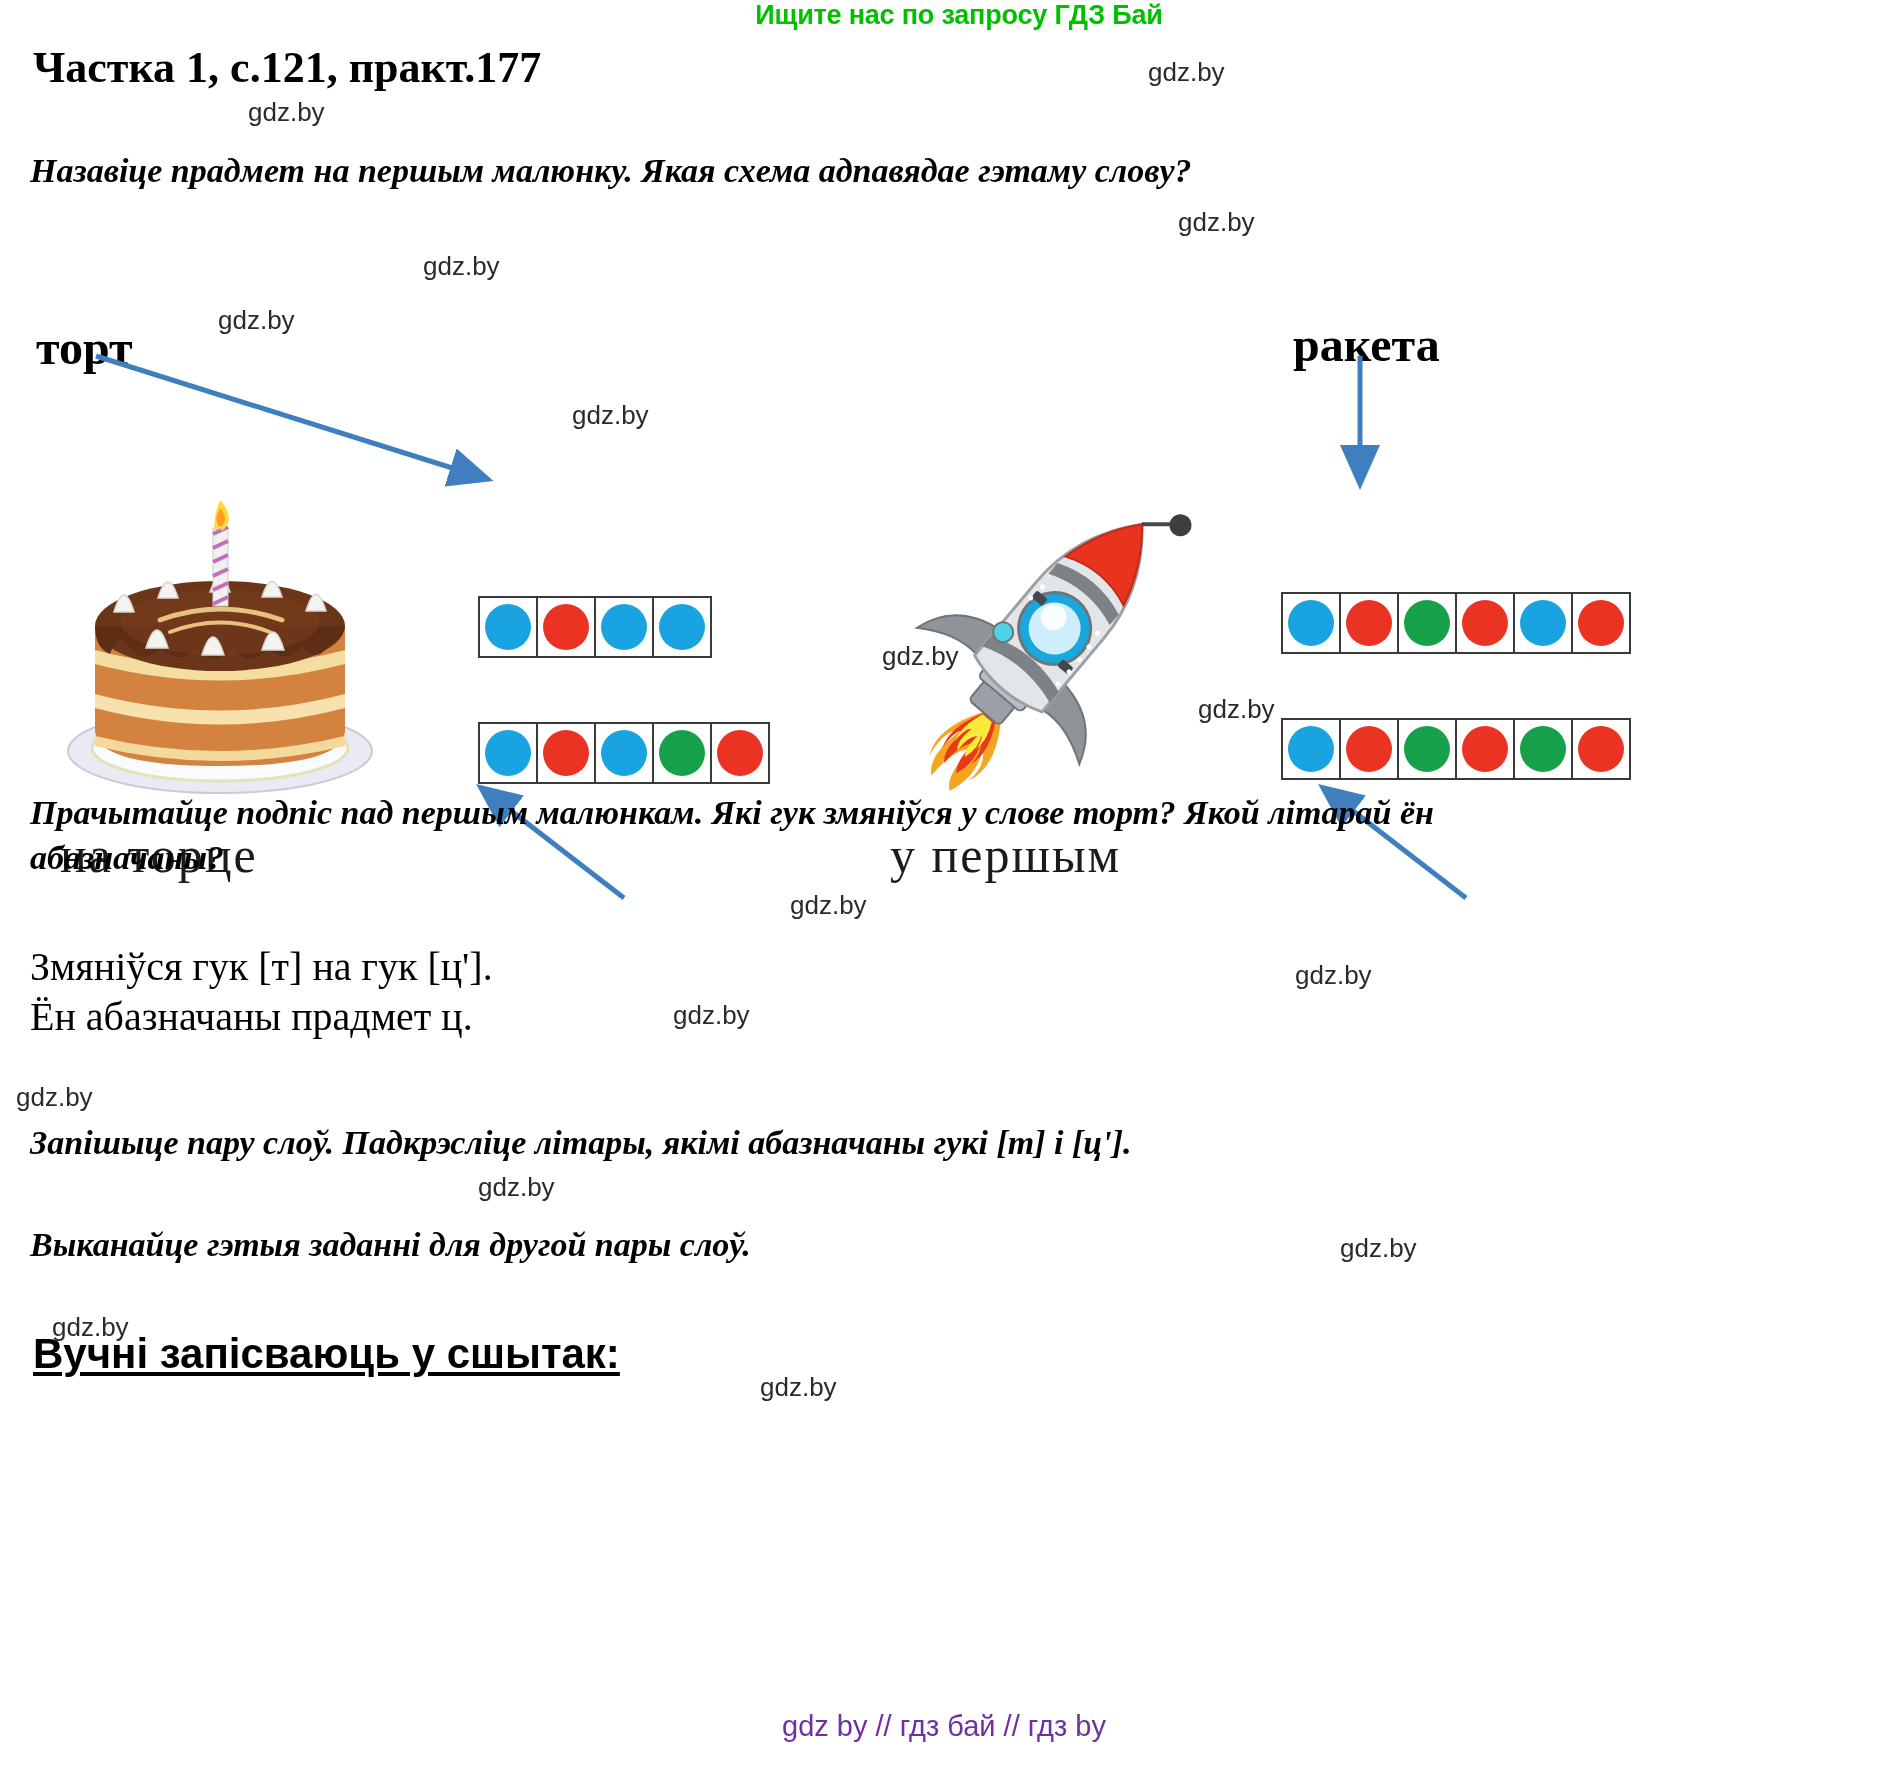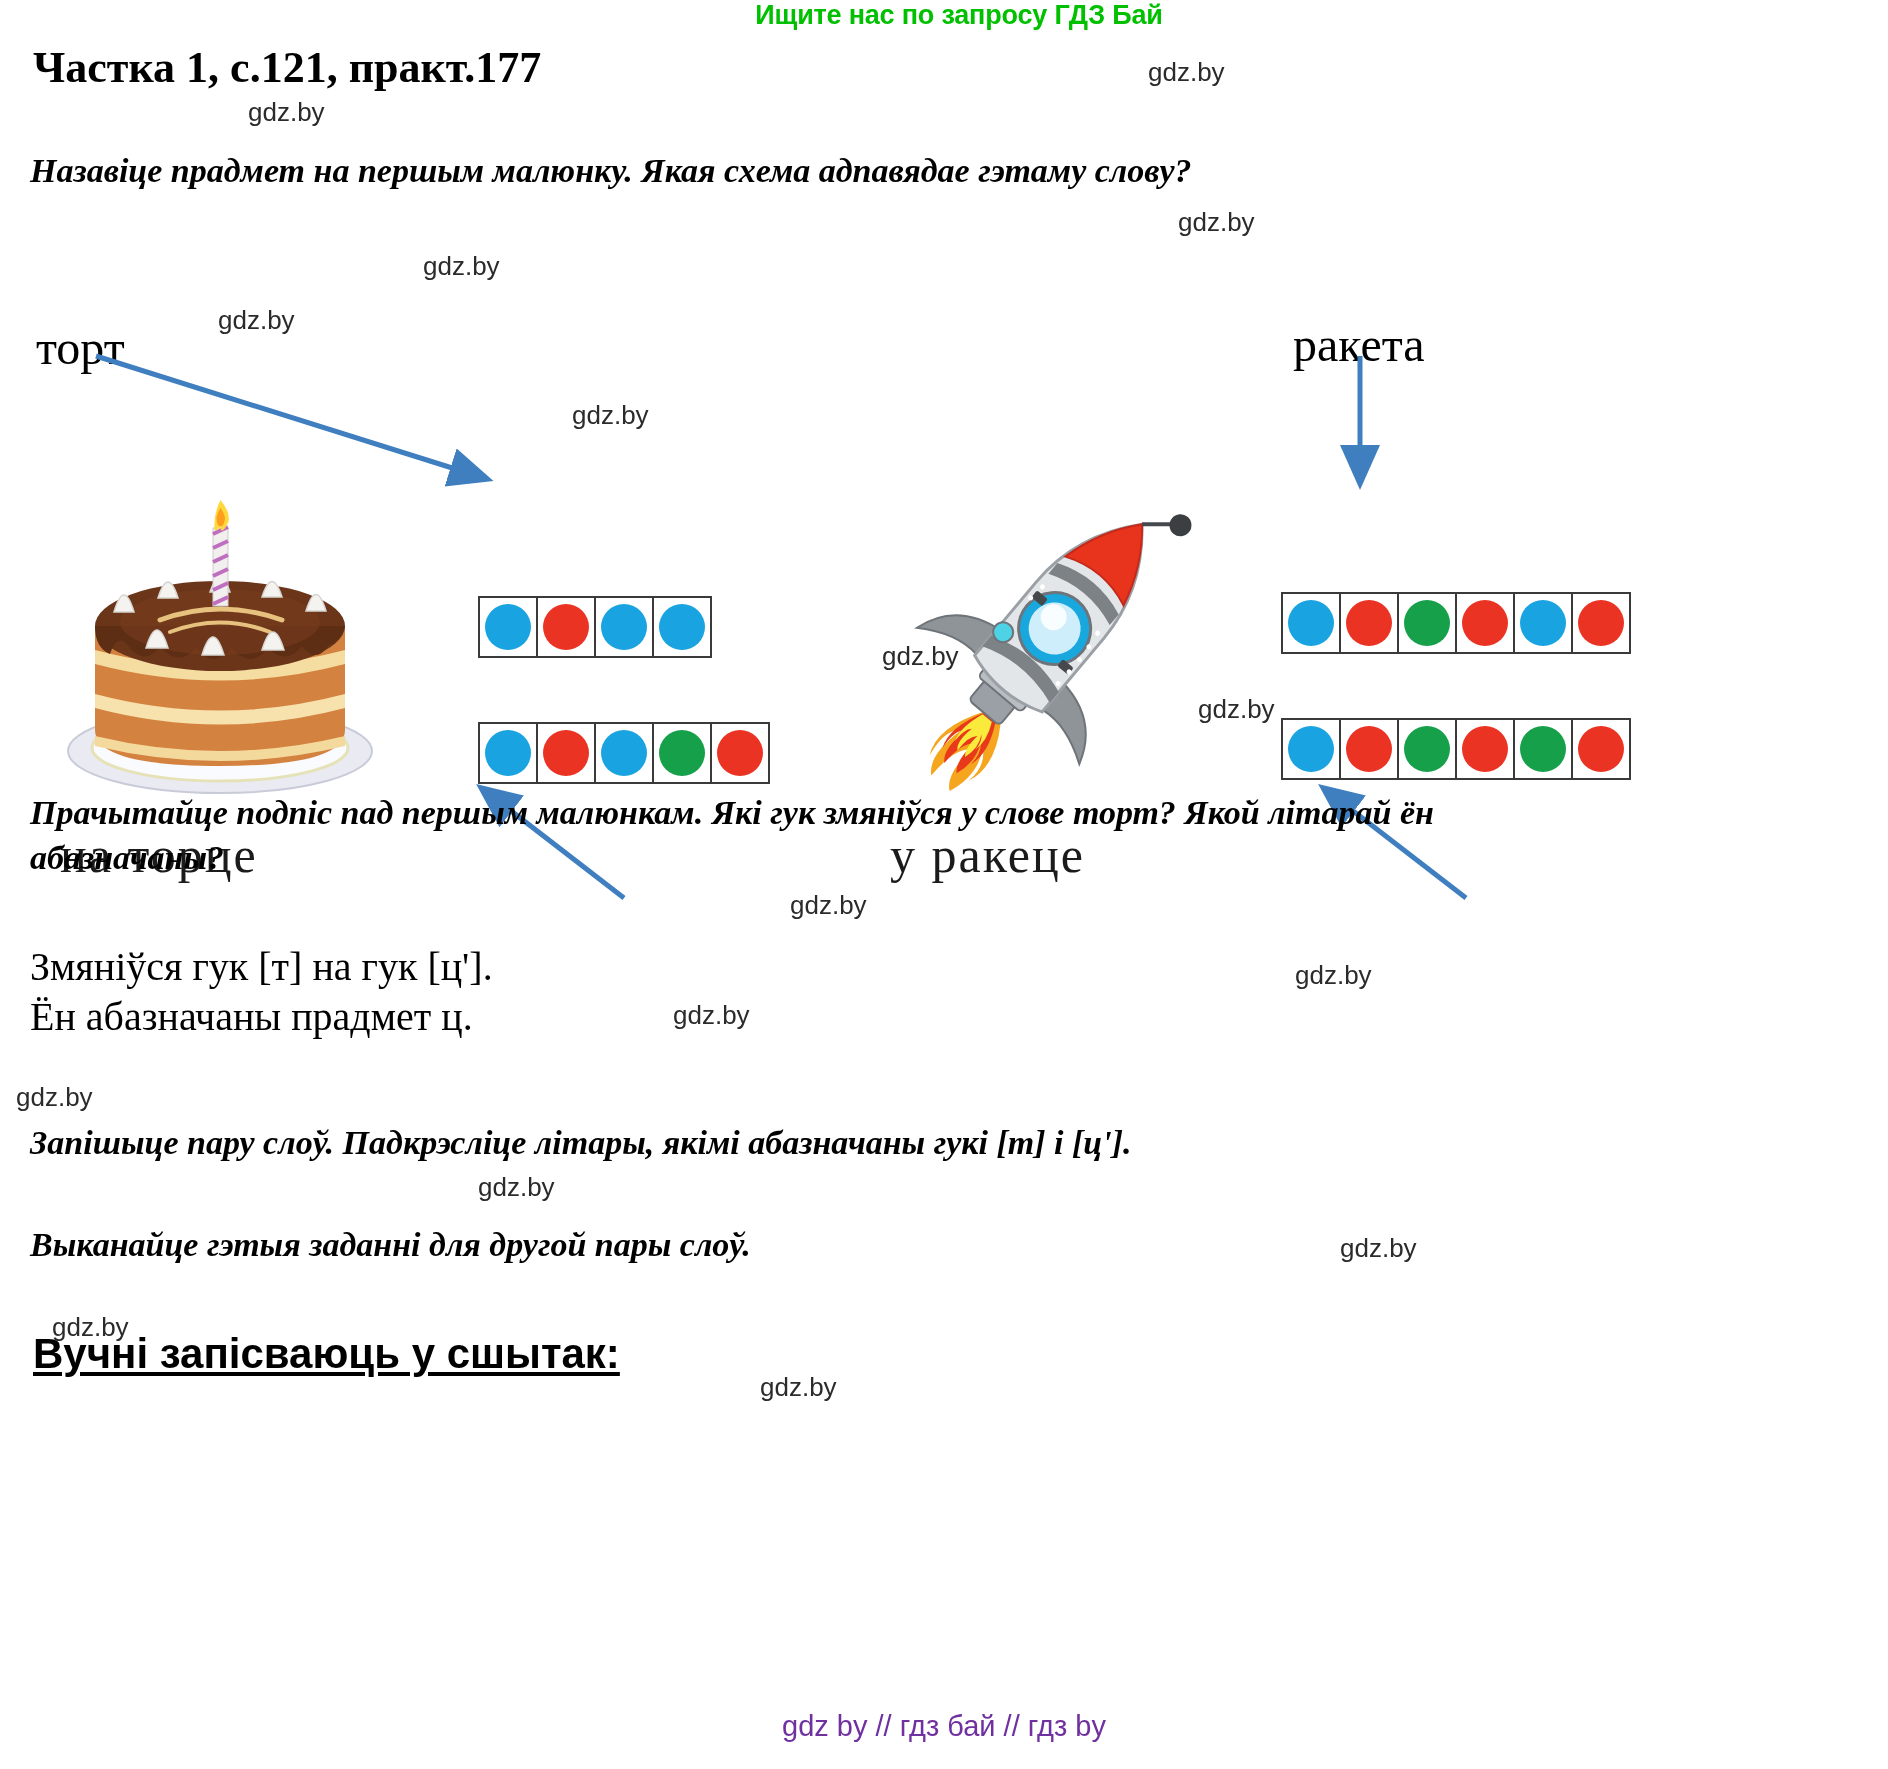--- a/index.html
+++ b/index.html
@@ -81,21 +81,21 @@
     font-size: 42px;
     text-decoration: underline;
     text-decoration-thickness: 4px;
     text-underline-offset: 4px;
     white-space: nowrap;
   }
 
   
   .word-label {
     font-family: "Liberation Serif", serif;
-    font-weight: 400;
+    font-weight: 700;
     font-size: 48px;
     white-space: nowrap;
   }
   #label-tort { left: 36px; top: 320px; }
   #label-raketa { left: 1293px; top: 317px; }
 
   
   .picture-caption {
     font-family: "Liberation Serif", serif;
     font-weight: 400;
@@ -367,21 +367,21 @@
     <div class="scheme-cell">
       <div class="dot green"></div>
     </div>
     <div class="scheme-cell">
       <div class="dot red"></div>
     </div>
   </div>
 
 <div class="abs picture-caption" id="caption-tort">на торце</div>
 
-<div class="abs picture-caption" id="caption-raketa">у ракеце</div>
+<div class="abs picture-caption" id="caption-raketa">у першым</div>
 
 <div class="abs task-italic" id="task-2">Прачытайце подпіс пад першым малюнкам. Які гук змяніўся у слове торт? Якой літарай ён абазначаны?</div>
 
 <div class="abs plain-text" id="answer-1">Змяніўся гук  [т] на гук [ц'].</div>
 
 <div class="abs plain-text" id="answer-2">Ён абазначаны прадмет ц.</div>
 
 <div class="abs task-italic" id="task-3">Запішыце пару слоў. Падкрэсліце літары, якімі абазначаны гукі [т] і [ц'].</div>
 
 <div class="abs task-italic" id="task-4">Выканайце гэтыя заданні для другой пары слоў.</div>

